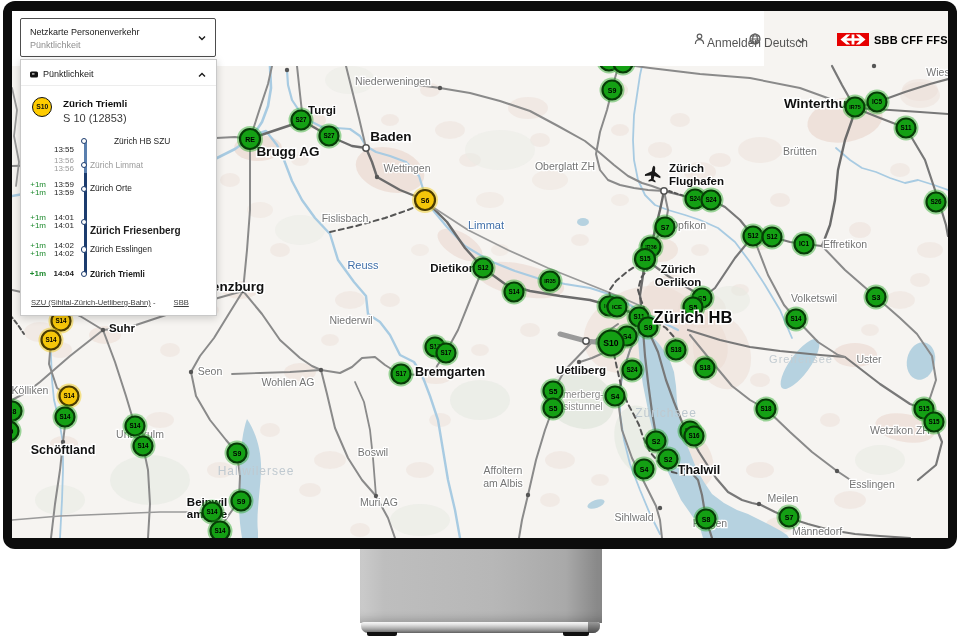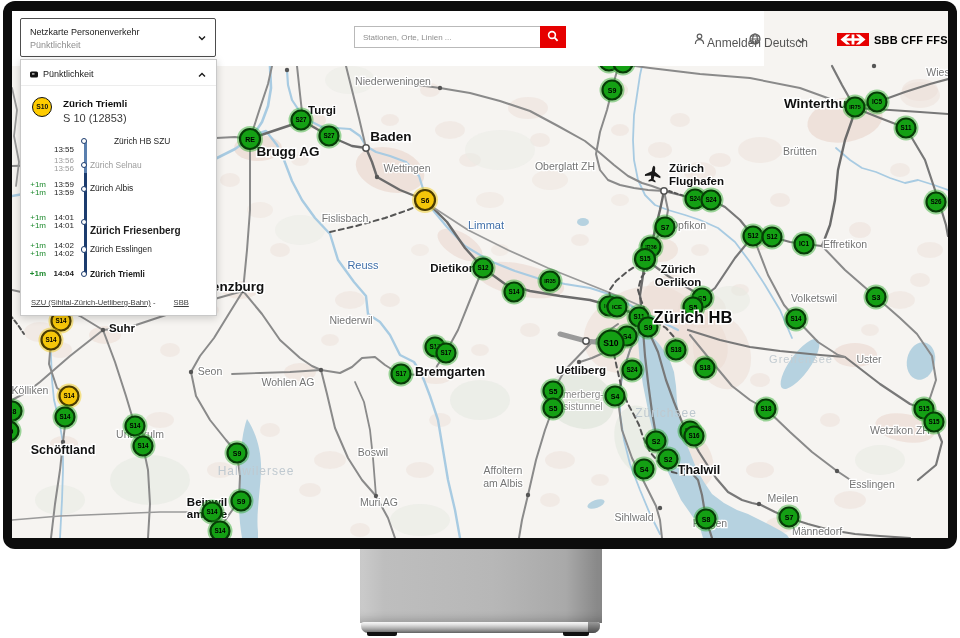--- a/index.html
+++ b/index.html
@@ -594,29 +594,20 @@
 <text x="693" y="323" class="bb16" text-anchor="middle">Zürich HB</text>
 </svg>
       <div id="topbar">
         <div id="dropdown">
           <div style="position:absolute;left:9px;top:8px;font-size:9px;color:#1a1a1a;">Netzkarte Personenverkehr</div>
           <div style="position:absolute;left:9px;top:21px;font-size:9px;color:#8f8f8f;">Pünktlichkeit</div>
           <svg class="chev" style="right:9px;top:15px;" viewBox="0 0 8 8">
               <path d="M1,2.5 L4,5.5 L7,2.5" fill="none" stroke="#1a1a1a" stroke-width="1.4"></path>
             </svg>
         </div>
-        <div id="search">
-          <div style="position:absolute;left:8px;top:6px;font-size:8px;color:#8e8e8e;">Stationen, Orte, Linien ...</div>
-          <div id="searchbtn">
-            <svg style="position:absolute;left:7px;top:4px;" width="12" height="13" viewBox="0 0 12 13">
-              <circle cx="5" cy="5" r="3.4" fill="none" stroke="#fff" stroke-width="1.6"></circle>
-              <path d="M7.6,7.6 L10.6,10.8" stroke="#fff" stroke-width="1.8"></path>
-            </svg>
-          </div>
-        </div>
         <svg style="position:absolute;left:682px;top:22px;" width="11" height="12" viewBox="0 0 11 12">
           <circle cx="5.5" cy="3.4" r="2.3" class="tbicon"></circle>
           <path d="M1.4,11 C1.4,8 3,6.6 5.5,6.6 C8,6.6 9.6,8 9.6,11" class="tbicon"></path>
         </svg>
         <div style="position:absolute;left:695px;top:25px;font-size:12px;color:#555;">Anmelden</div>
         <svg style="position:absolute;left:737px;top:22px;" width="12" height="12" viewBox="0 0 12 12">
           <circle cx="6" cy="6" r="5" class="tbicon"></circle>
           <ellipse cx="6" cy="6" rx="2.3" ry="5" class="tbicon"></ellipse>
           <path d="M1,6 L11,6 M1.7,3 L10.3,3 M1.7,9 L10.3,9" class="tbicon"></path>
         </svg>
@@ -646,27 +637,27 @@
         <div style="position:absolute;left:42px;top:38px;font-size:9.8px;font-weight:bold;color:#111;">Zürich Triemli</div>
         <div style="position:absolute;left:42px;top:52px;font-size:11px;color:#3c3c3c;text-align:center;">S 10 (12853)</div>
         <div style="position:absolute;left:63px;top:81px;width:2.6px;height:133px;background:#1c3c6e;"></div>
 <div style="position:absolute;left:63px;top:81px;width:2.6px;height:32px;background:#5a7fae;"></div>
 <div style="position:absolute;right:142px;top:86px;font-size:8px;line-height:7.6px;color:#1d1d1d;font-weight:normal;">13:55</div>
 <div style="position:absolute;left:60px;top:77.8px;width:6.4px;height:6.4px;border-radius:50%;background:#fff;border:1.9px solid #1c3c6e;box-sizing:border-box;"></div>
 <div style="position:absolute;left:69px;top:76.5px;font-size:8.4px;line-height:9px;color:#1d1d1d;font-weight:normal;margin-left:24px;">Zürich HB SZU</div>
 <div style="position:absolute;right:142px;top:97.4px;font-size:8px;line-height:7.6px;color:#9b9b9b;font-weight:normal;">13:56</div>
 <div style="position:absolute;right:142px;top:105.0px;font-size:8px;line-height:7.6px;color:#9b9b9b;font-weight:normal;">13:56</div>
 <div style="position:absolute;left:60px;top:101.8px;width:6.4px;height:6.4px;border-radius:50%;background:#fff;border:1.9px solid #1c3c6e;box-sizing:border-box;"></div>
-<div style="position:absolute;left:69px;top:100.5px;font-size:8.4px;line-height:9px;color:#9b9b9b;font-weight:normal;">Zürich Selnau</div>
+<div style="position:absolute;left:69px;top:100.5px;font-size:8.4px;line-height:9px;color:#9b9b9b;font-weight:normal;">Zürich Limmat</div>
 <div style="position:absolute;right:170px;top:121.1px;font-size:8px;line-height:7.6px;color:#1e8a2e;font-weight:normal;">+1m</div>
 <div style="position:absolute;right:170px;top:128.7px;font-size:8px;line-height:7.6px;color:#1e8a2e;font-weight:normal;">+1m</div>
 <div style="position:absolute;right:142px;top:121.1px;font-size:8px;line-height:7.6px;color:#1d1d1d;font-weight:normal;">13:59</div>
 <div style="position:absolute;right:142px;top:128.7px;font-size:8px;line-height:7.6px;color:#1d1d1d;font-weight:normal;">13:59</div>
 <div style="position:absolute;left:60px;top:125.5px;width:6.4px;height:6.4px;border-radius:50%;background:#fff;border:1.9px solid #1c3c6e;box-sizing:border-box;"></div>
-<div style="position:absolute;left:69px;top:124.2px;font-size:8.4px;line-height:9px;color:#1d1d1d;font-weight:normal;">Zürich Albis</div>
+<div style="position:absolute;left:69px;top:124.2px;font-size:8.4px;line-height:9px;color:#1d1d1d;font-weight:normal;">Zürich Orte</div>
 <div style="position:absolute;right:170px;top:154.4px;font-size:8px;line-height:7.6px;color:#1e8a2e;font-weight:normal;">+1m</div>
 <div style="position:absolute;right:170px;top:162.0px;font-size:8px;line-height:7.6px;color:#1e8a2e;font-weight:normal;">+1m</div>
 <div style="position:absolute;right:142px;top:154.4px;font-size:8px;line-height:7.6px;color:#1d1d1d;font-weight:normal;">14:01</div>
 <div style="position:absolute;right:142px;top:162.0px;font-size:8px;line-height:7.6px;color:#1d1d1d;font-weight:normal;">14:01</div>
 <div style="position:absolute;left:60px;top:158.8px;width:6.4px;height:6.4px;border-radius:50%;background:#fff;border:1.9px solid #1c3c6e;box-sizing:border-box;"></div>
 <div style="position:absolute;left:69px;top:166px;font-size:10px;line-height:9px;color:#1d1d1d;font-weight:bold;">Zürich Friesenberg</div>
 <div style="position:absolute;right:170px;top:181.9px;font-size:8px;line-height:7.6px;color:#1e8a2e;font-weight:normal;">+1m</div>
 <div style="position:absolute;right:170px;top:189.5px;font-size:8px;line-height:7.6px;color:#1e8a2e;font-weight:normal;">+1m</div>
 <div style="position:absolute;right:142px;top:181.9px;font-size:8px;line-height:7.6px;color:#1d1d1d;font-weight:normal;">14:02</div>
 <div style="position:absolute;right:142px;top:189.5px;font-size:8px;line-height:7.6px;color:#1d1d1d;font-weight:normal;">14:02</div>

